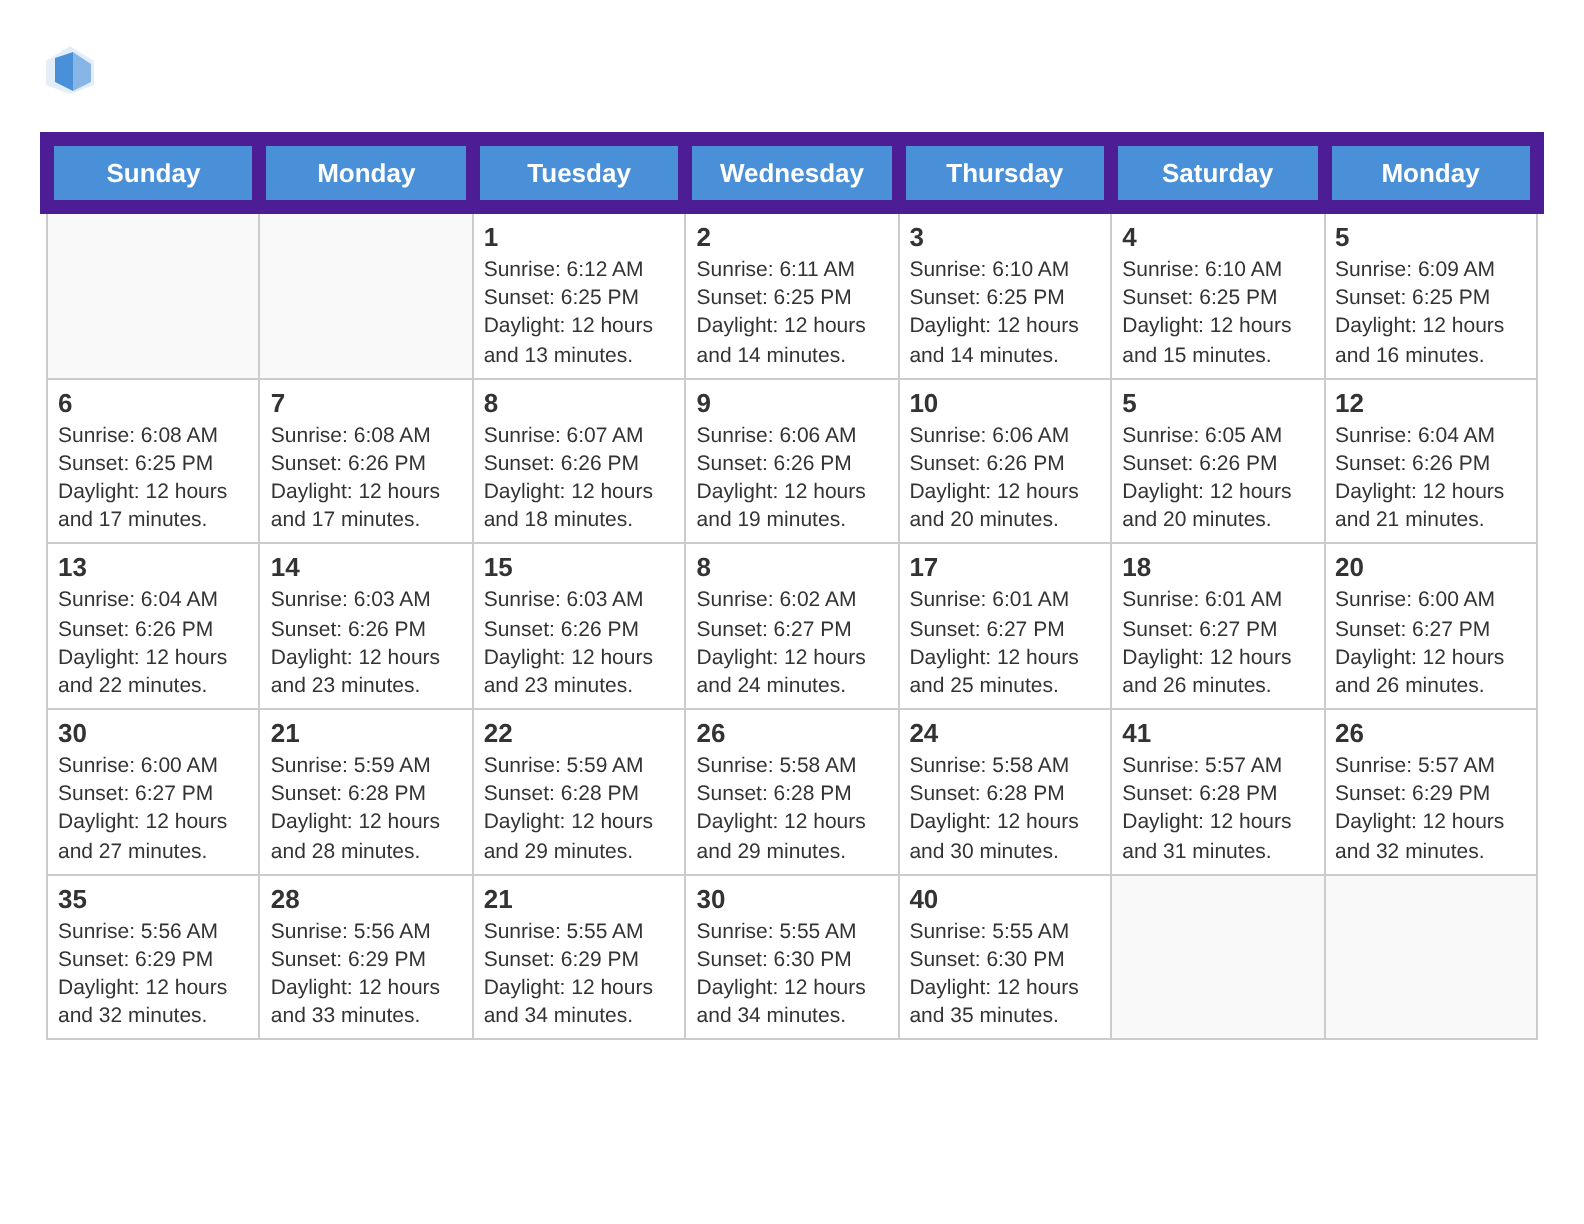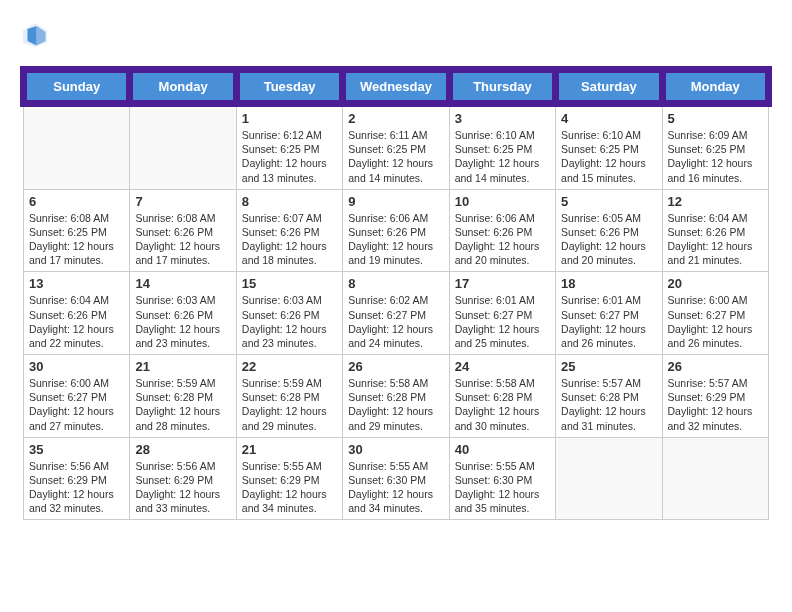--- a/index.html
+++ b/index.html
@@ -217,21 +217,21 @@
         </td>
         <td>
           <div class="day-num">26</div>
           <div class="day-info">Sunrise: 5:58 AM<br>Sunset: 6:28 PM<br>Daylight: 12 hours and 29 minutes.</div>
         </td>
         <td>
           <div class="day-num">24</div>
           <div class="day-info">Sunrise: 5:58 AM<br>Sunset: 6:28 PM<br>Daylight: 12 hours and 30 minutes.</div>
         </td>
         <td>
-          <div class="day-num">25</div>
+          <div class="day-num">41</div>
           <div class="day-info">Sunrise: 5:57 AM<br>Sunset: 6:28 PM<br>Daylight: 12 hours and 31 minutes.</div>
         </td>
         <td>
           <div class="day-num">26</div>
           <div class="day-info">Sunrise: 5:57 AM<br>Sunset: 6:29 PM<br>Daylight: 12 hours and 32 minutes.</div>
         </td>
       </tr>
       <tr>
         <td>
           <div class="day-num">35</div>

